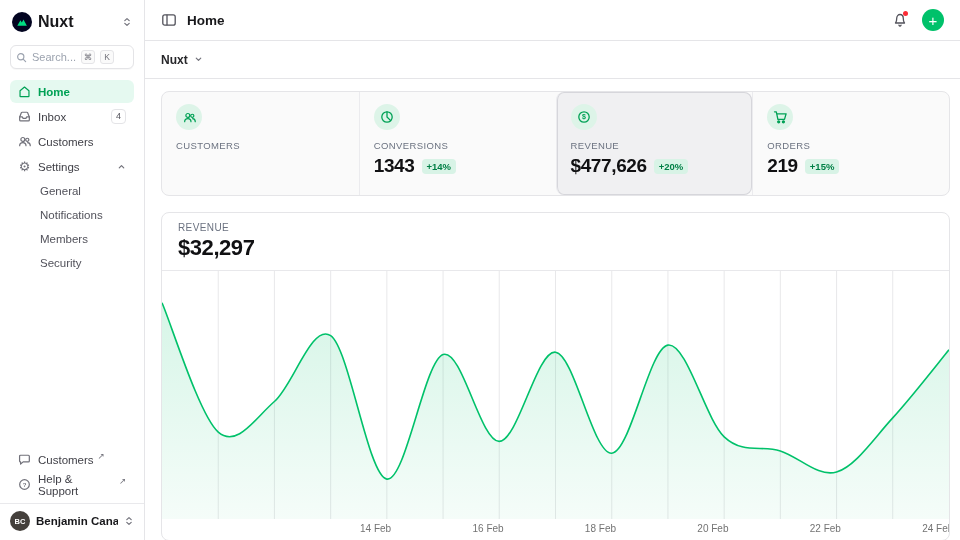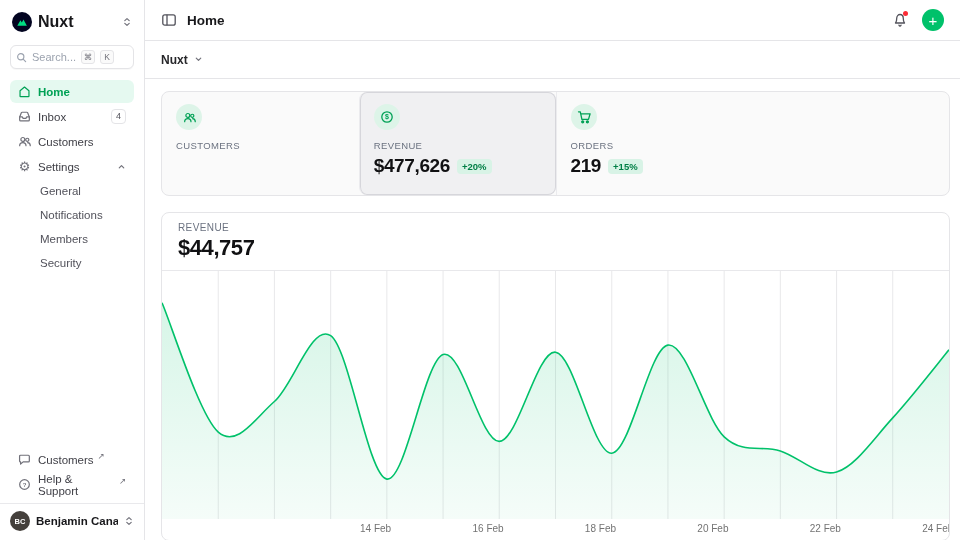--- a/index.html
+++ b/index.html
@@ -231,20 +231,30 @@
             <span class="chip">
               <svg width="13" height="13" viewBox="0 0 14 14" fill="none" stroke="currentColor" stroke-width="1.3" stroke-linecap="round" stroke-linejoin="round">
                 <circle cx="5.2" cy="4.8" r="2.1"></circle>
                 <path d="M1.8 11.5c0-1.9 1.5-3.4 3.4-3.4s3.4 1.5 3.4 3.4"></path>
                 <circle cx="10" cy="5.2" r="1.7"></circle>
                 <path d="M10.4 8.3c1.6.2 2.8 1.5 2.8 3.2"></path>
               </svg>
             </span>
             <div class="stat-label">CUSTOMERS</div>
           </div>
+          <div class="stat">
+            <span class="chip">
+              <svg width="14" height="14" viewBox="0 0 14 14" fill="none" stroke="currentColor" stroke-width="1.3" stroke-linecap="round" stroke-linejoin="round">
+                <circle cx="7" cy="7" r="5.2"></circle>
+                <path d="M7 1.8V7l3.7 3.6"></path>
+              </svg>
+            </span>
+            <div class="stat-label">CONVERSIONS</div>
+            <div class="stat-value">1343<span class="delta">+14%</span></div>
+          </div>
           <div class="stat selected">
             <span class="chip">
               <svg width="14" height="14" viewBox="0 0 14 14" fill="none" stroke="currentColor" stroke-width="1.3" stroke-linecap="round" stroke-linejoin="round">
                 <circle cx="7" cy="7" r="5.2"></circle>
                 <text x="7" y="9.4" text-anchor="middle" font-size="7" font-weight="bold" fill="currentColor" stroke="none" font-family="Liberation Sans, sans-serif">$</text>
               </svg>
             </span>
             <div class="stat-label">REVENUE</div>
             <div class="stat-value">$477,626<span class="delta">+20%</span></div>
           </div>
@@ -257,21 +267,21 @@
               </svg>
             </span>
             <div class="stat-label">ORDERS</div>
             <div class="stat-value">219<span class="delta">+15%</span></div>
           </div>
         </div>
 
       <div class="chart-card">
         <div class="chart-head">
           <div class="chart-label">REVENUE</div>
-          <div class="chart-value">$44,757</div>
+          <div class="chart-value">$32,297</div>
         </div>
         <div class="chart-body" id="chart-body">
           <svg id="chart-svg" viewBox="0 0 789 248" preserveAspectRatio="none">
               <defs>
                 <linearGradient id="ag" x1="0" y1="0" x2="0" y2="1">
                   <stop offset="0" stop-color="#00C16A" stop-opacity="0.16"></stop>
                   <stop offset="1" stop-color="#00C16A" stop-opacity="0.04"></stop>
                 </linearGradient>
               </defs>
               <g>

